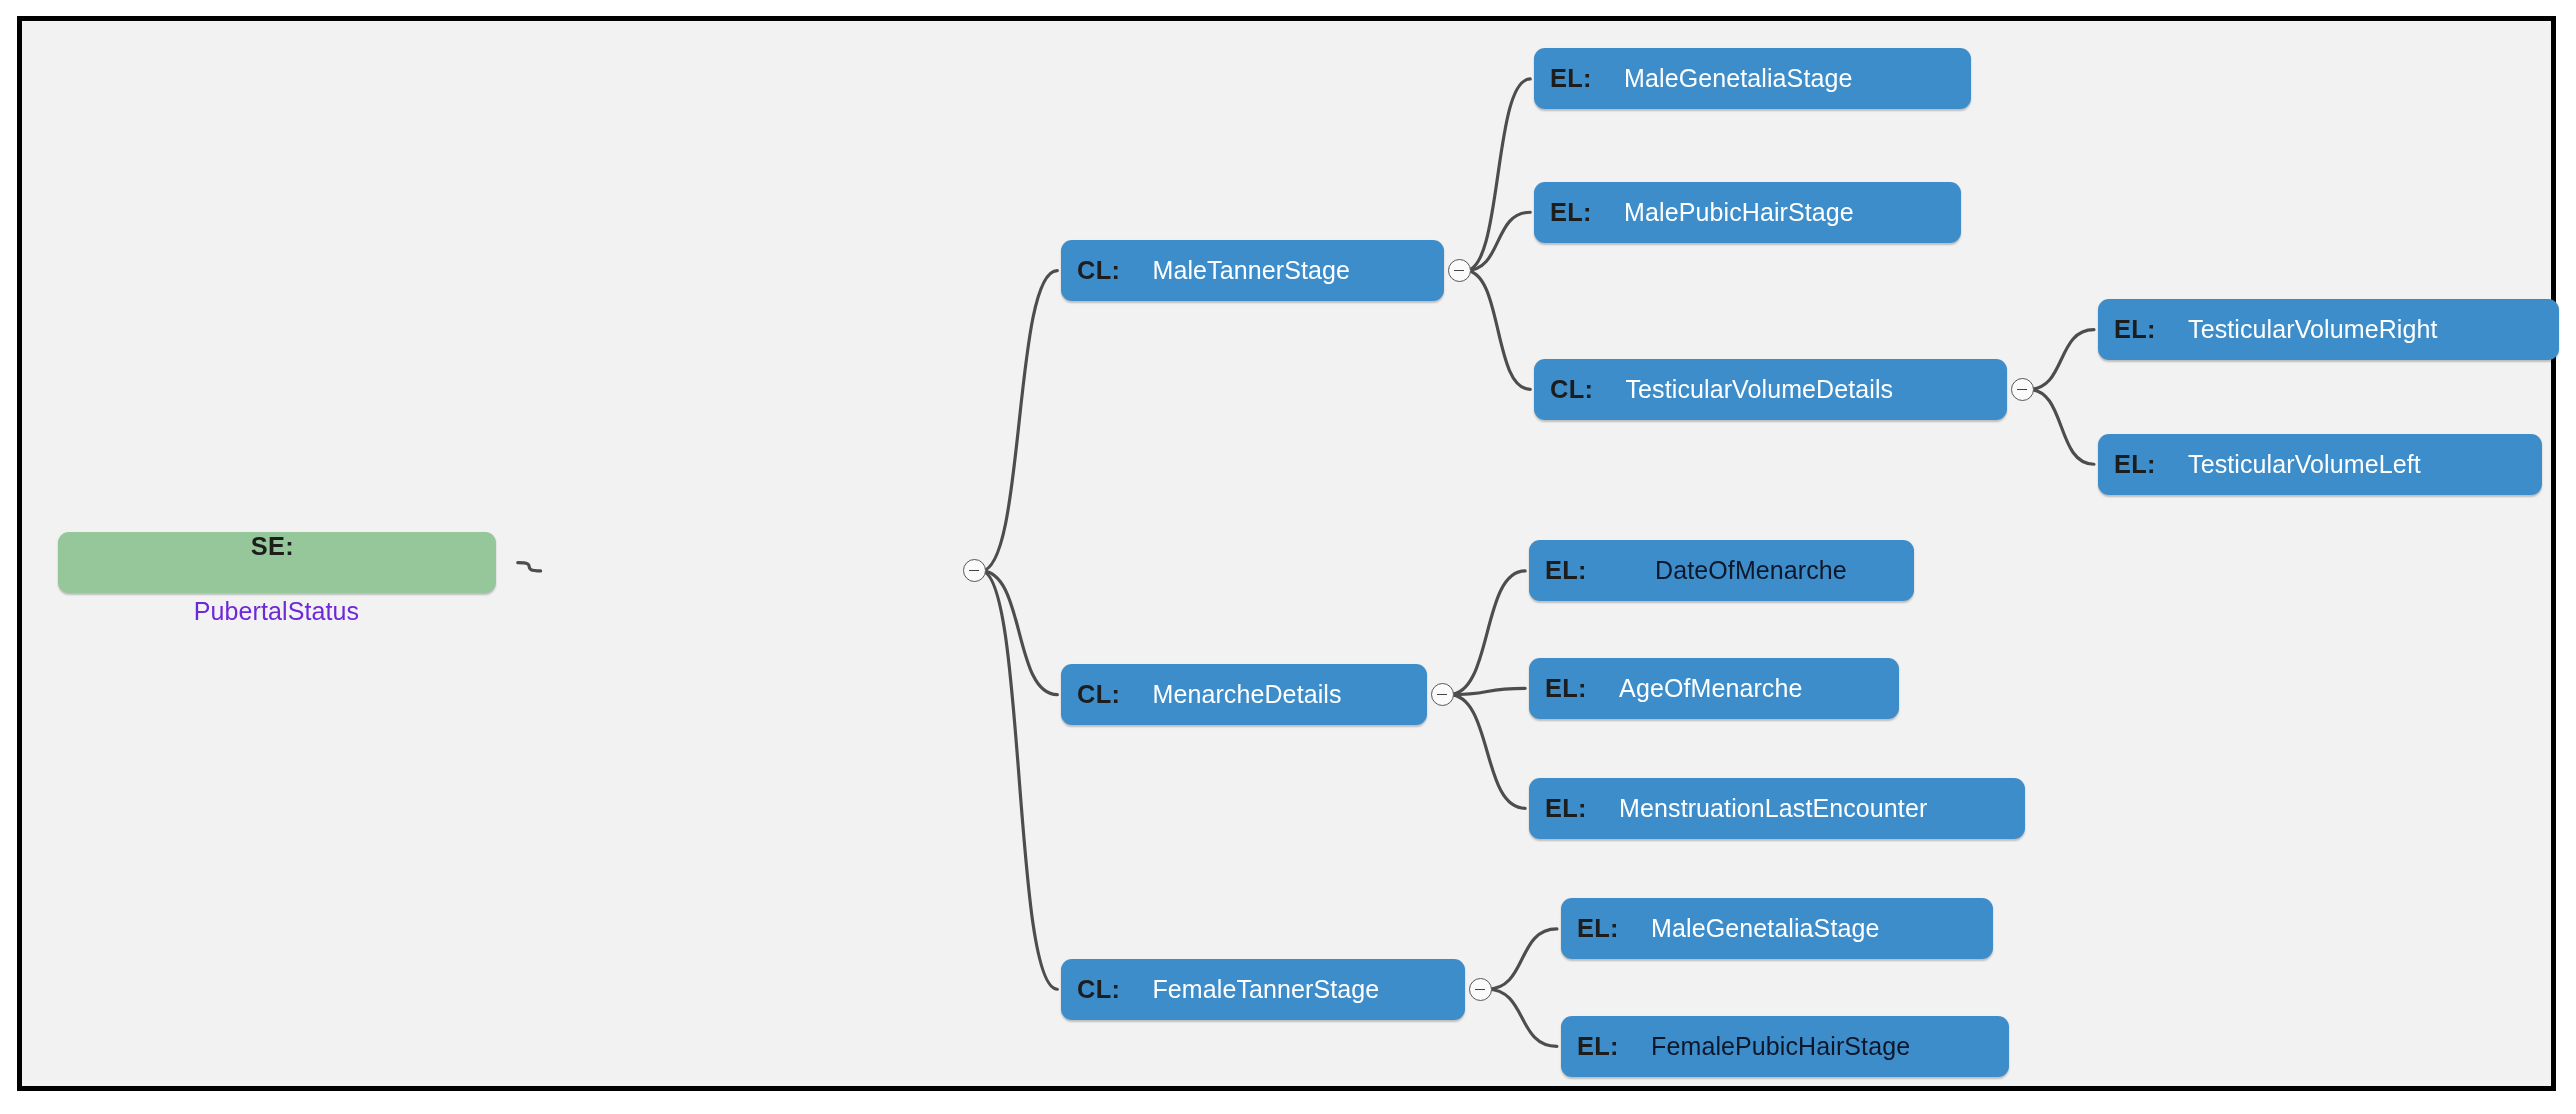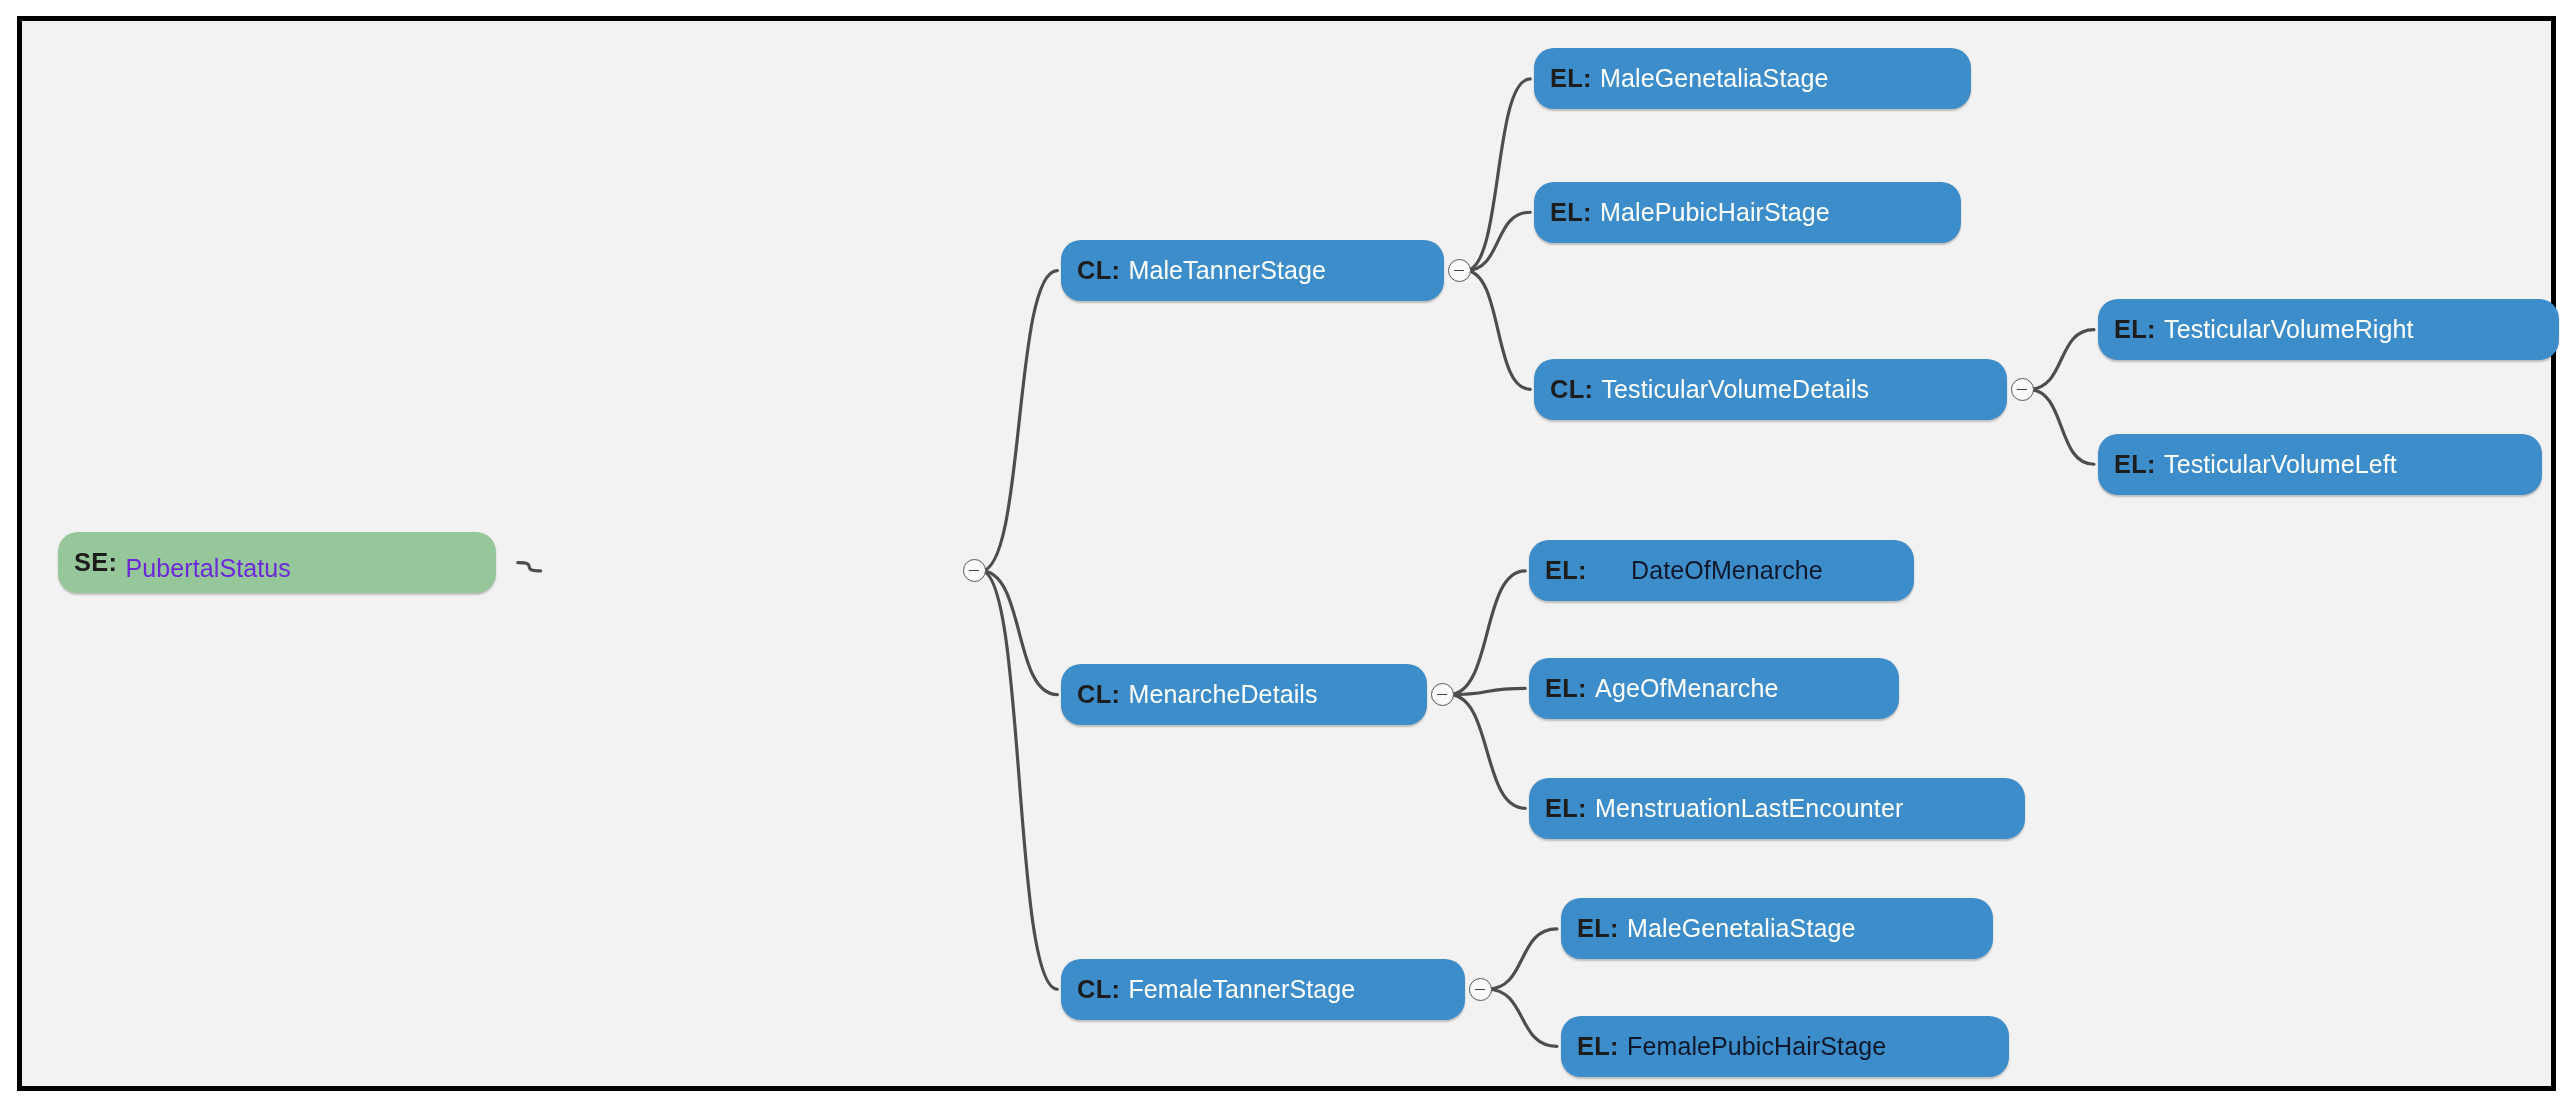--- a/index.html
+++ b/index.html
@@ -41,39 +41,41 @@
     top: 0;
     width: 2576px;
     height: 1115px;
     pointer-events: none;
   }
   .node {
     position: absolute;
     display: flex;
     align-items: center;
     box-sizing: border-box;
-    border-radius: 20px;
+    border-radius: 11px;
     padding: 0 16.5px;
     white-space: nowrap;
     box-shadow: 0 1.3px 1.9px rgba(0,0,0,0.22);
     cursor: pointer;
+    gap: 24px;
   }
   .node .prefix {
     font-weight: bold;
     font-size: 25.4px;
     letter-spacing: 0.3px;
     margin-right: 8.3px;
   }
   .node .name {
     font-size: 25px;
     letter-spacing: 0.1px;
     text-align: right;
   }
   .node-se {
     background: #96c79a;
+    flex-direction: column;
   }
   .node-se .prefix { color: #1f1f1f; }
   .node-se .name   { color: #ffffff; }
 
   .node-blue {
     background: #3d8dcb;
   }
   .node-blue .prefix { color: #1d1d1d; }
   .node-blue .name   { color: #ffffff; }
 

